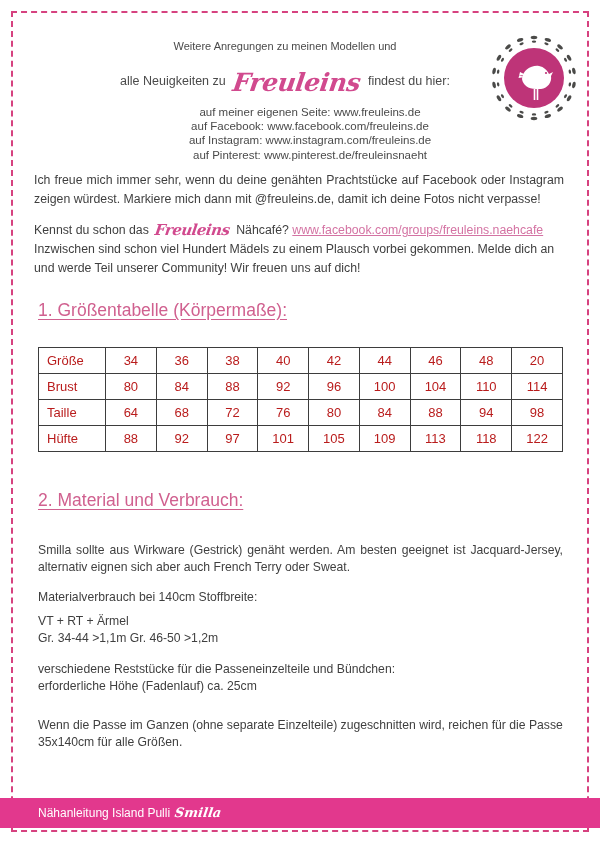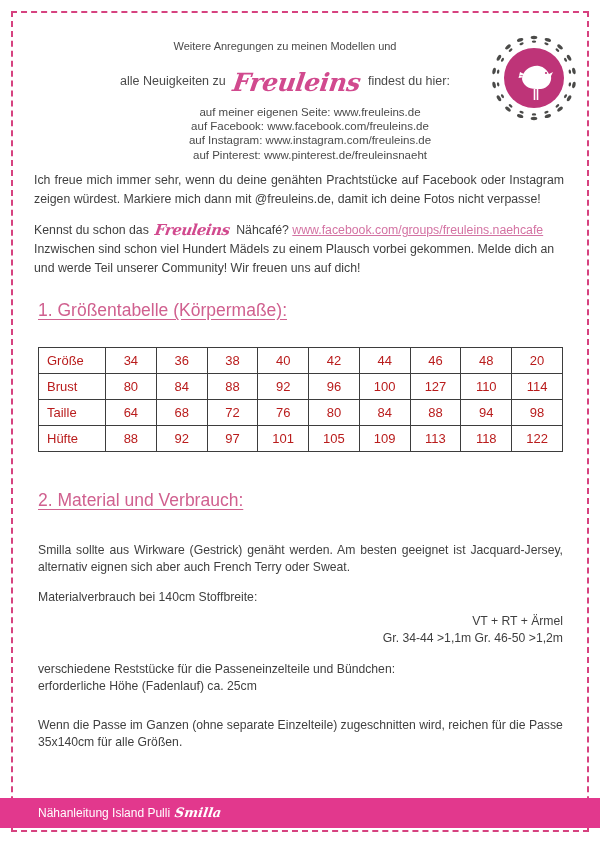--- a/index.html
+++ b/index.html
@@ -158,21 +158,21 @@
   .mat {
     position: absolute;
     left: 38px;
     width: 525px;
     font-size: 12.2px;
     line-height: 17px;
     color: #3f3f3f;
   }
   #mat-1 { top: 542px; text-align: justify; }
   #mat-2 { top: 589px; }
-  #mat-3 { top: 613px; text-align: right; }
+  #mat-3 { top: 613px; }
   #mat-4 { top: 661px; }
   #mat-5 { top: 717px; }
 
   
   .footer-bar {
     position: absolute;
     left: 0;
     top: 798px;
     width: 600px;
     height: 30px;
@@ -285,21 +285,21 @@
         <td>20</td>
       </tr>
       <tr>
         <td class="rowlabel">Brust</td>
         <td>80</td>
         <td>84</td>
         <td>88</td>
         <td>92</td>
         <td>96</td>
         <td>100</td>
-        <td>127</td>
+        <td>104</td>
         <td>110</td>
         <td>114</td>
       </tr>
       <tr>
         <td class="rowlabel">Taille</td>
         <td>64</td>
         <td>68</td>
         <td>72</td>
         <td>76</td>
         <td>80</td>

